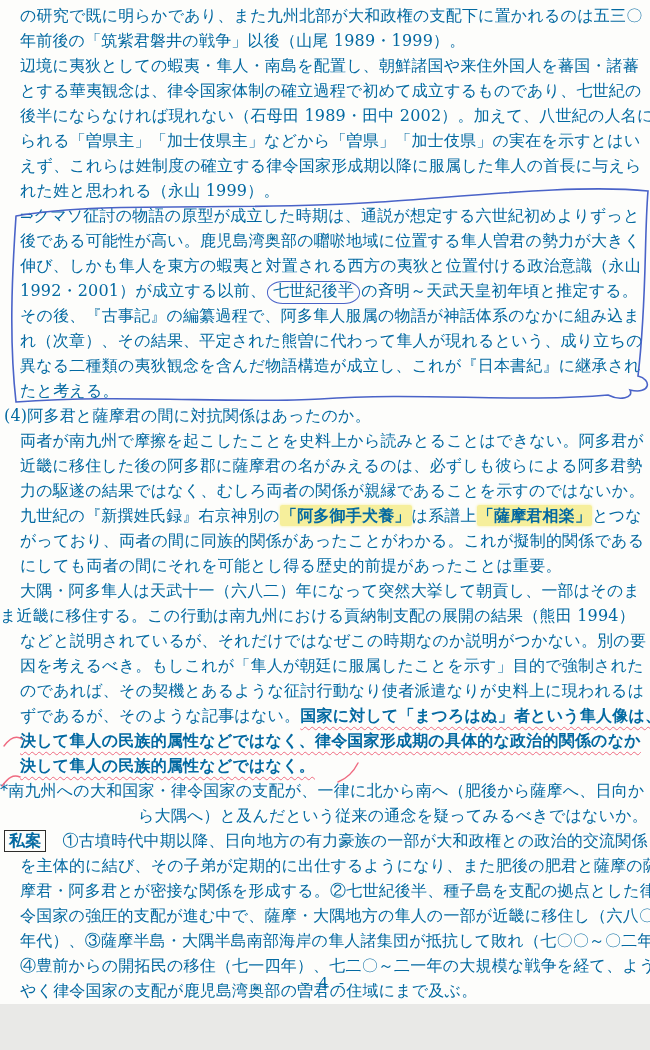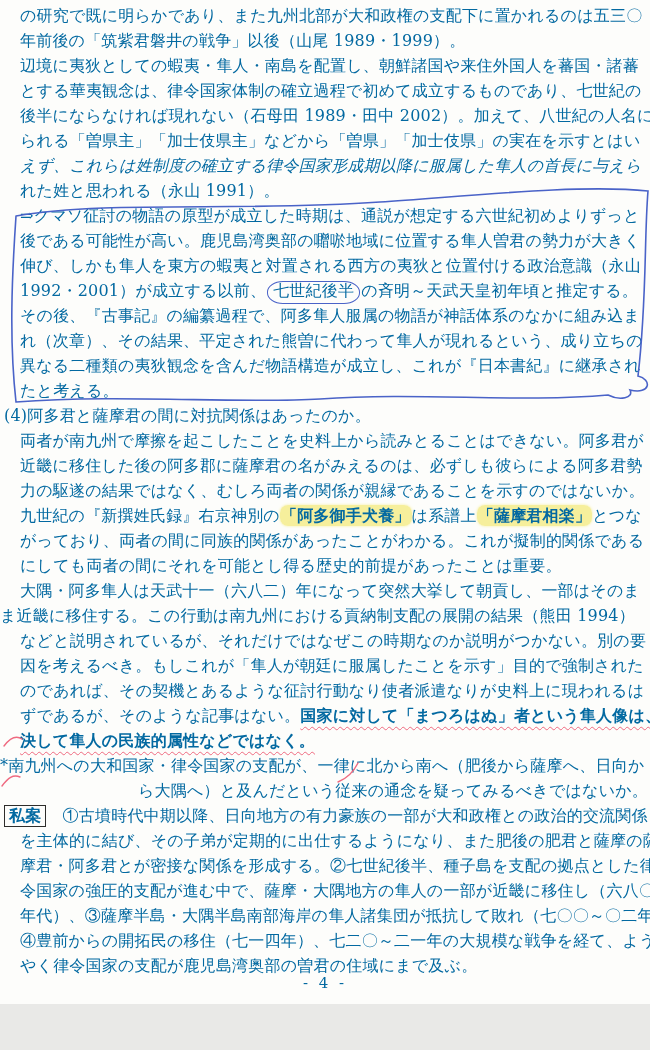--- a/index.html
+++ b/index.html
@@ -14,21 +14,21 @@
     height:25px; line-height:25px; font-size:16px;
     letter-spacing:0.2px; white-space:nowrap;
   }
   .sg-n { }
   .sg-b, .sg-hl, .sg-wavy, .sg-box {
     font-family:"DejaVu Sans","Liberation Sans",sans-serif;
     font-weight:700;
   }
   .sg-hl {
     background:#f6ef9c;
-    border-radius:8px;
+    border-radius:2px;
     padding:1px 1px;
     box-shadow:0 0 3px #f6ef9c;
   }
   .sg-circle {
     display:inline-block;
     border:1.6px solid #4a63c8;
     border-radius:16px / 11px;
     padding:0 5px;
     margin:0 1px;
     line-height:21px;
@@ -61,22 +61,22 @@
 
 <div class="page">
 
   <div class="lines">
       <div class="line" style="padding-left: 20px;"><span class="sg-n">の研究で既に明らかであり、また九州北部が大和政権の支配下に置かれるのは五三〇</span></div>
       <div class="line" style="padding-left: 20px;"><span class="sg-n">年前後の「筑紫君磐井の戦争」以後（山尾 1989・1999）。</span></div>
       <div class="line" style="padding-left: 20px;"><span class="sg-n">辺境に夷狄としての蝦夷・隼人・南島を配置し、朝鮮諸国や来住外国人を蕃国・諸蕃</span></div>
       <div class="line" style="padding-left: 20px;"><span class="sg-n">とする華夷観念は、律令国家体制の確立過程で初めて成立するものであり、七世紀の</span></div>
       <div class="line" style="padding-left: 20px;"><span class="sg-n">後半にならなければ現れない（石母田 1989・田中 2002）。加えて、八世紀の人名にみ</span></div>
       <div class="line" style="padding-left: 20px;"><span class="sg-n">られる「曽県主」「加士伎県主」などから「曽県」「加士伎県」の実在を示すとはい</span></div>
-      <div class="line" style="padding-left: 20px; font-style: italic;"><span class="sg-n">えず、これらは姓制度の確立する律令国家形成期以降に服属した隼人の首長に与えら</span></div>
-      <div class="line" style="padding-left: 20px;"><span class="sg-n">れた姓と思われる（永山 1991）。</span></div>
+      <div class="line" style="padding-left: 20px;"><span class="sg-n">えず、これらは姓制度の確立する律令国家形成期以降に服属した隼人の首長に与えら</span></div>
+      <div class="line" style="padding-left: 20px;"><span class="sg-n">れた姓と思われる（永山 1999）。</span></div>
       <div class="line" style="padding-left: 20px;"><span class="sg-n">⇒クマソ征討の物語の原型が成立した時期は、通説が想定する六世紀初めよりずっと</span></div>
       <div class="line" style="padding-left: 20px;"><span class="sg-n">後である可能性が高い。鹿児島湾奥部の囎唹地域に位置する隼人曽君の勢力が大きく</span></div>
       <div class="line" style="padding-left: 20px;"><span class="sg-n">伸び、しかも隼人を東方の蝦夷と対置される西方の夷狄と位置付ける政治意識（永山</span></div>
       <div class="line" style="padding-left: 20px;"><span class="sg-n">1992・2001）が成立する以前、</span><span class="sg-circle">七世紀後半</span><span class="sg-n">の斉明～天武天皇初年頃と推定する。</span></div>
       <div class="line" style="padding-left: 20px;"><span class="sg-n">その後、『古事記』の編纂過程で、阿多隼人服属の物語が神話体系のなかに組み込ま</span></div>
       <div class="line" style="padding-left: 20px;"><span class="sg-n">れ（次章）、その結果、平定された熊曽に代わって隼人が現れるという、成り立ちの</span></div>
       <div class="line" style="padding-left: 20px;"><span class="sg-n">異なる二種類の夷狄観念を含んだ物語構造が成立し、これが『日本書紀』に継承され</span></div>
       <div class="line" style="padding-left: 20px;"><span class="sg-n">たと考える。</span></div>
       <div class="line" style="padding-left: 4px;"><span class="sg-n">(4)阿多君と薩摩君の間に対抗関係はあったのか。</span></div>
       <div class="line" style="padding-left: 20px;"><span class="sg-n">両者が南九州で摩擦を起こしたことを史料上から読みとることはできない。阿多君が</span></div>
@@ -84,20 +84,21 @@
       <div class="line" style="padding-left: 20px;"><span class="sg-n">力の駆遂の結果ではなく、むしろ両者の関係が親縁であることを示すのではないか。</span></div>
       <div class="line" style="padding-left: 20px;"><span class="sg-n">九世紀の『新撰姓氏録』右京神別の</span><span class="sg-hl">「阿多御手犬養」</span><span class="sg-n">は系譜上</span><span class="sg-hl">「薩摩君相楽」</span><span class="sg-n">とつな</span></div>
       <div class="line" style="padding-left: 20px;"><span class="sg-n">がっており、両者の間に同族的関係があったことがわかる。これが擬制的関係である</span></div>
       <div class="line" style="padding-left: 20px;"><span class="sg-n">にしても両者の間にそれを可能とし得る歴史的前提があったことは重要。</span></div>
       <div class="line" style="padding-left: 20px;"><span class="sg-n">大隅・阿多隼人は天武十一（六八二）年になって突然大挙して朝貢し、一部はそのま</span></div>
       <div class="line" style=""><span class="sg-n">ま近畿に移住する。この行動は南九州における貢納制支配の展開の結果（熊田 1994）</span></div>
       <div class="line" style="padding-left: 20px;"><span class="sg-n">などと説明されているが、それだけではなぜこの時期なのか説明がつかない。別の要</span></div>
       <div class="line" style="padding-left: 20px;"><span class="sg-n">因を考えるべき。もしこれが「隼人が朝廷に服属したことを示す」目的で強制された</span></div>
       <div class="line" style="padding-left: 20px;"><span class="sg-n">のであれば、その契機とあるような征討行動なり使者派遣なりが史料上に現われるは</span></div>
       <div class="line" style="padding-left: 20px;"><span class="sg-n">ずであるが、そのような記事はない。</span><span class="sg-wavy">国家に対して「まつろはぬ」者という隼人像は、</span></div>
+      <div class="line" style="padding-left: 20px;"><span class="sg-wavy">決して隼人の民族的属性などではなく、律令国家形成期の具体的な政治的関係のなか</span></div>
       <div class="line" style="padding-left: 20px;"><span class="sg-wavy">決して隼人の民族的属性などではなく。</span></div>
       <div class="line" style="padding-left: 0px;"><span class="sg-n">*南九州への大和国家・律令国家の支配が、一律に北から南へ（肥後から薩摩へ、日向か</span></div>
       <div class="line" style="padding-left: 20px; text-align: right;"><span class="sg-n">ら大隅へ）と及んだという従来の通念を疑ってみるべきではないか。</span></div>
       <div class="line" style="padding-left: 4px;"><span class="sg-box">私案</span><span class="sg-n">　①古墳時代中期以降、日向地方の有力豪族の一部が大和政権との政治的交流関係</span></div>
       <div class="line" style="padding-left: 20px;"><span class="sg-n">を主体的に結び、その子弟が定期的に出仕するようになり、また肥後の肥君と薩摩の薩</span></div>
       <div class="line" style="padding-left: 20px;"><span class="sg-n">摩君・阿多君とが密接な関係を形成する。②七世紀後半、種子島を支配の拠点とした律</span></div>
       <div class="line" style="padding-left: 20px;"><span class="sg-n">令国家の強圧的支配が進む中で、薩摩・大隅地方の隼人の一部が近畿に移住し（六八〇</span></div>
       <div class="line" style="padding-left: 20px;"><span class="sg-n">年代）、③薩摩半島・大隅半島南部海岸の隼人諸集団が抵抗して敗れ（七〇〇～〇二年）、</span></div>
       <div class="line" style="padding-left: 20px;"><span class="sg-n">④豊前からの開拓民の移住（七一四年）、七二〇～二一年の大規模な戦争を経て、よう</span></div>
       <div class="line" style="padding-left: 20px;"><span class="sg-n">やく律令国家の支配が鹿児島湾奥部の曽君の住域にまで及ぶ。</span></div>

